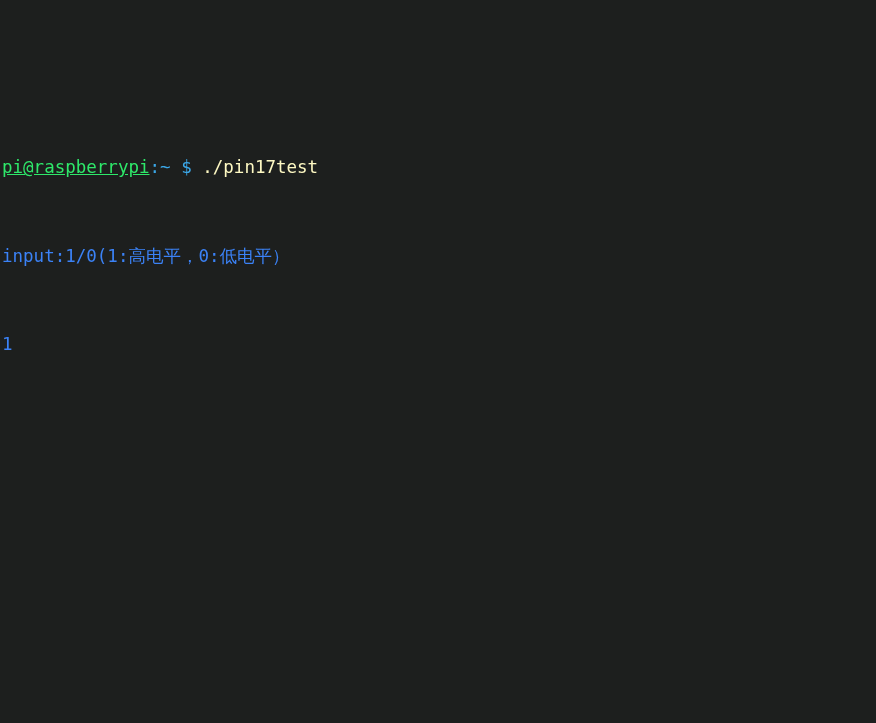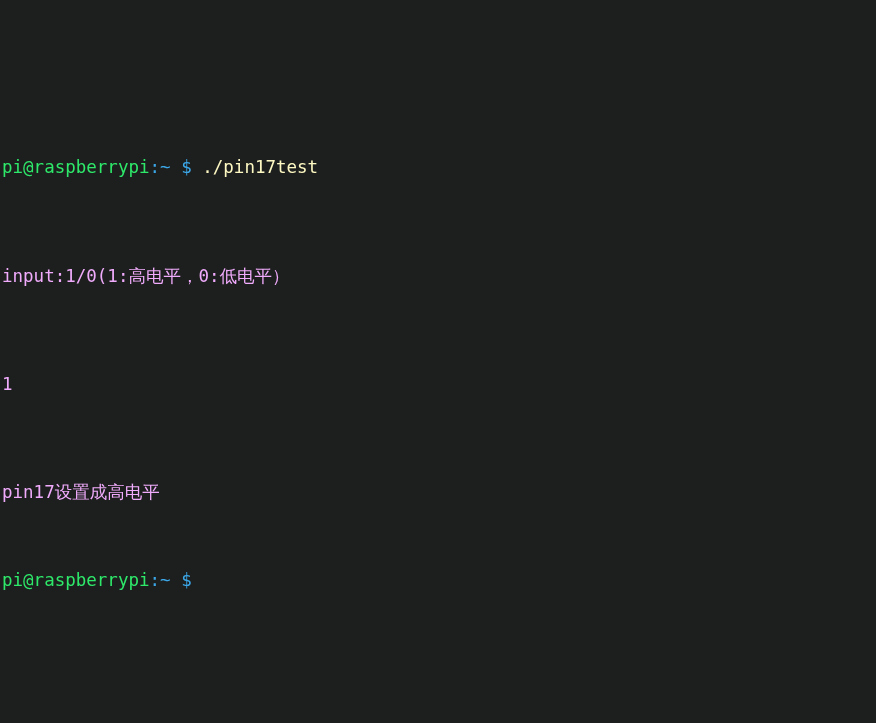--- a/index.html
+++ b/index.html
@@ -25,43 +25,41 @@
     padding: 2px 0 0 2px;
     box-sizing: border-box;
     white-space: pre;
     letter-spacing: 0;
   }
   .line {
     white-space: pre;
     height: 22.05px;
     font-variant-ligatures: none;
   }
-  .user  { color: #2ee86a; }
+  .user  { color: #2ee86a; text-decoration: underline; }
   .punct { color: #3ba7e8; }
   .dollar{ color: #3ba7e8; }
   .cmd   { color: #fef9c3; }
-  .out   { color: #f0abfc; margin-top: 20px; }
+  .out   { color: #3b82f6; }
 </style>
 <style>.user,.host{color:#2ee86a;}.punct,.dollar{color:#3ba7e8;}</style></head>
 <body>
 
 <div id="terminal">
 
   
   <div>
 
     <div class="line"><span class="user">pi@raspberrypi</span><span class="punct">:~</span><span class="out"> </span><span class="dollar">$</span><span class="out"> </span><span class="cmd">./pin17test</span></div>
 
     <div class="line out">input:1/0(1:高电平，0:低电平）</div>
 
     <div class="line out">1</div>
 
-    <div class="line out">pin17设置成高电平</div>
 
-    <div class="line"><span class="user">pi@raspberrypi</span><span class="punct">:~</span><span class="out"> </span><span class="dollar">$</span></div>
 
 
   </div>
 
   
   
 
   
   
 

